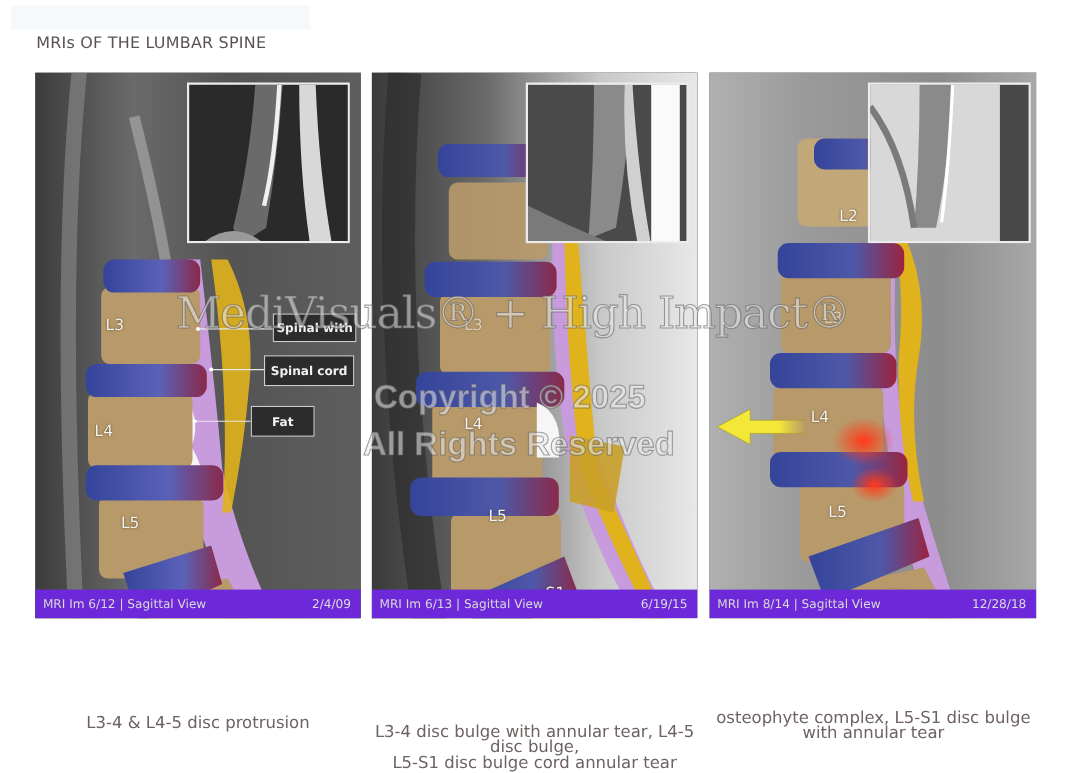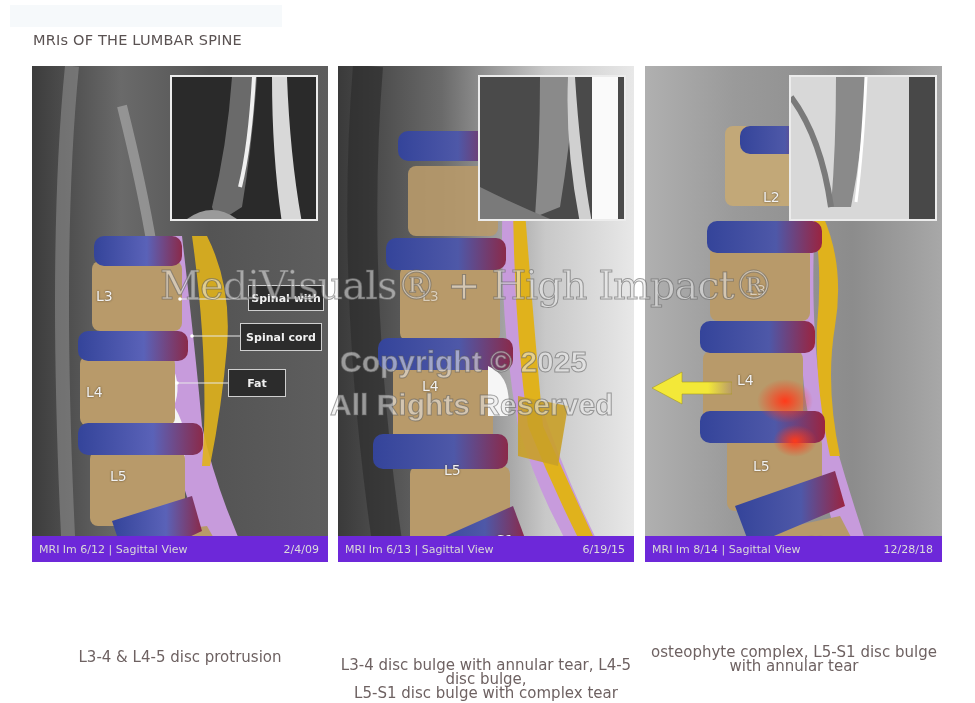--- a/index.html
+++ b/index.html
@@ -157,21 +157,21 @@
   <span class="vlabel" style="left:84px;top:312px;">L4</span>
   <span class="vlabel" style="left:106px;top:396px;">L5</span>
   <span class="vlabel" style="left:158px;top:466px;">S1</span>
   <div class="caption-bar">
     <span>MRI Im 6/13 | Sagittal View</span>
     <span class="date">6/19/15</span>
   </div>
 </div>
 <div class="desc" style="left:338px;width:296px;top:645px;margin-top:13px;">
   <div>L3-4 disc bulge with annular tear, L4-5 disc bulge,</div>
-  <div>L5-S1 disc bulge with complex tear</div>
+  <div>L5-S1 disc bulge cord annular tear</div>
 </div>
 
 <div class="panel" style="left:645px;width:297px;">
   <div class="panel-img">
     <svg width="297" height="546" viewBox="0 0 297 546">
       <defs>
         <linearGradient id="bg3" x1="0" y1="0" x2="1" y2="0">
           <stop offset="0" stop-color="#b0b0b0"></stop>
             <stop offset="0.3" stop-color="#9a9a9a"></stop>
             <stop offset="0.7" stop-color="#8c8c8c"></stop>

